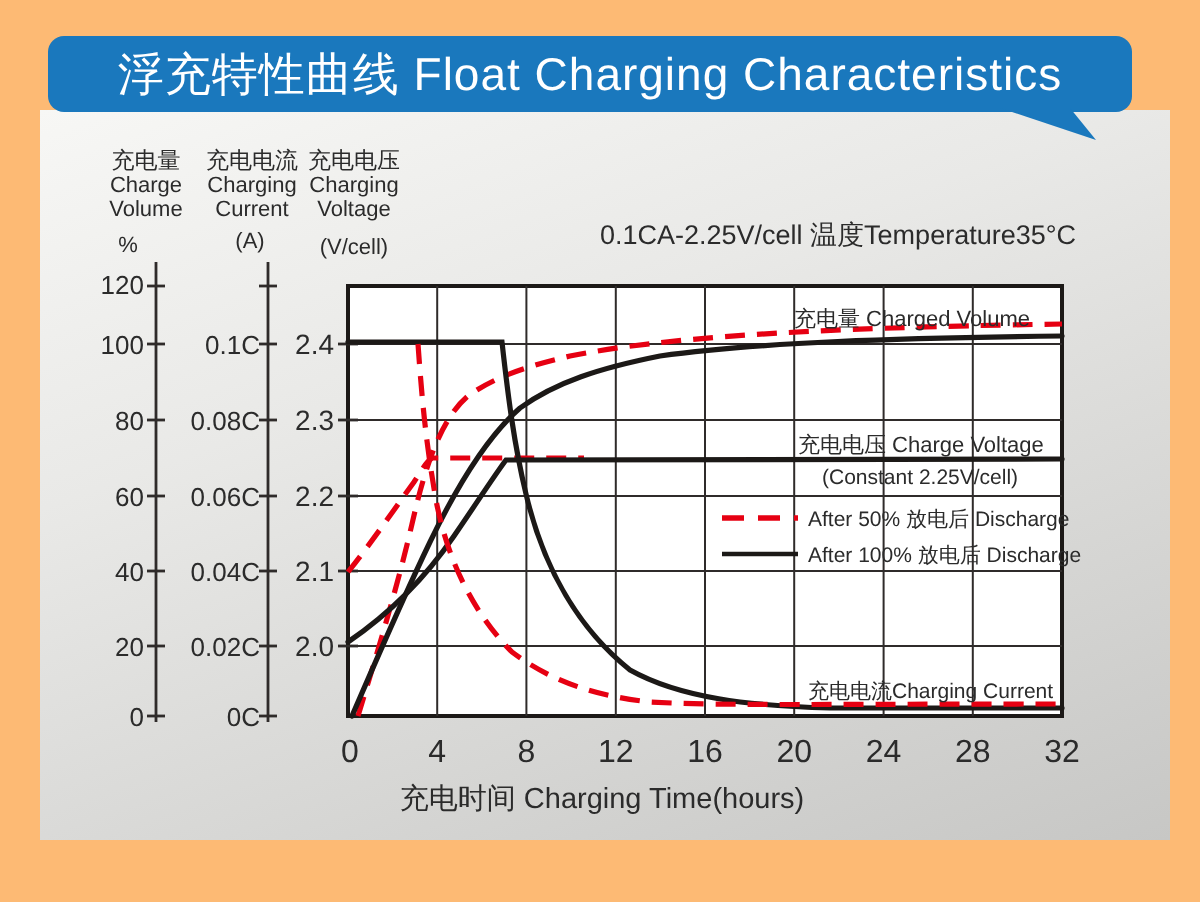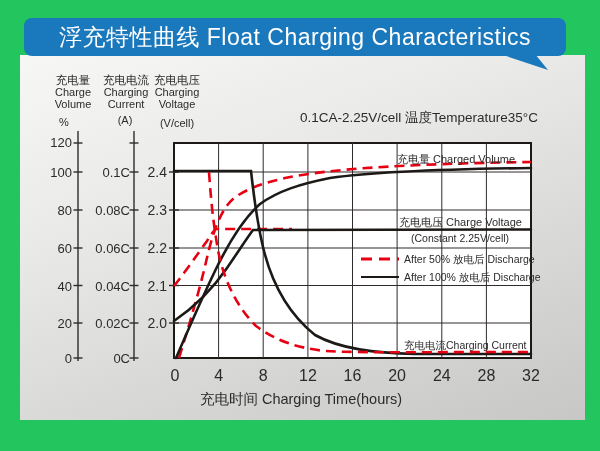--- a/index.html
+++ b/index.html
@@ -1,16 +1,16 @@
 <!DOCTYPE html>
 <html><head>
 <meta charset="utf-8">
 <style>
   html,body{margin:0;padding:0;background:#ffffff;}
-  #stage{position:relative;width:600px;height:451px;background:#22c55e;overflow:hidden;
+  #stage{position:relative;width:600px;height:451px;background:#fdba74;overflow:hidden;
          font-family:"Liberation Sans",sans-serif;}
   #panel{position:absolute;left:20px;top:55px;width:565px;height:365px;
          background:linear-gradient(160deg,#f7f7f5 0%,#e9e9e7 35%,#c7c7c5 100%);}
   #banner{position:absolute;left:24px;top:18px;width:542px;height:38px;
           background:#1a78bd;border-radius:8px;display:flex;align-items:center;justify-content:center;}
   #banner .title{color:#ffffff;font-size:23px;letter-spacing:.5px;white-space:nowrap;}
   #banner-tail{position:absolute;left:498px;top:54px;width:50px;height:16px;background:#1a78bd;
           clip-path:polygon(4% 0,100% 100%,74% 0);}
   svg{position:absolute;left:0;top:0;}
   text{fill:#2b2b2b;font-family:"Liberation Sans",sans-serif;}

